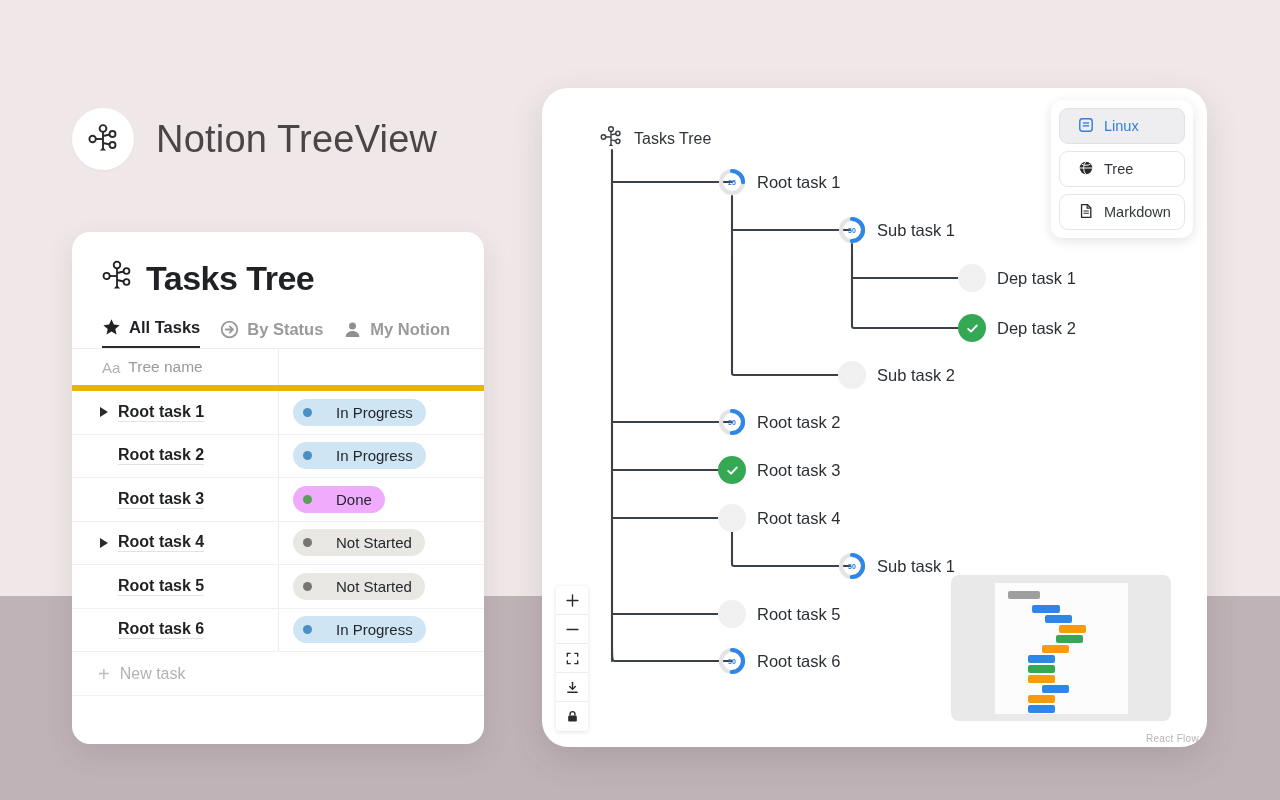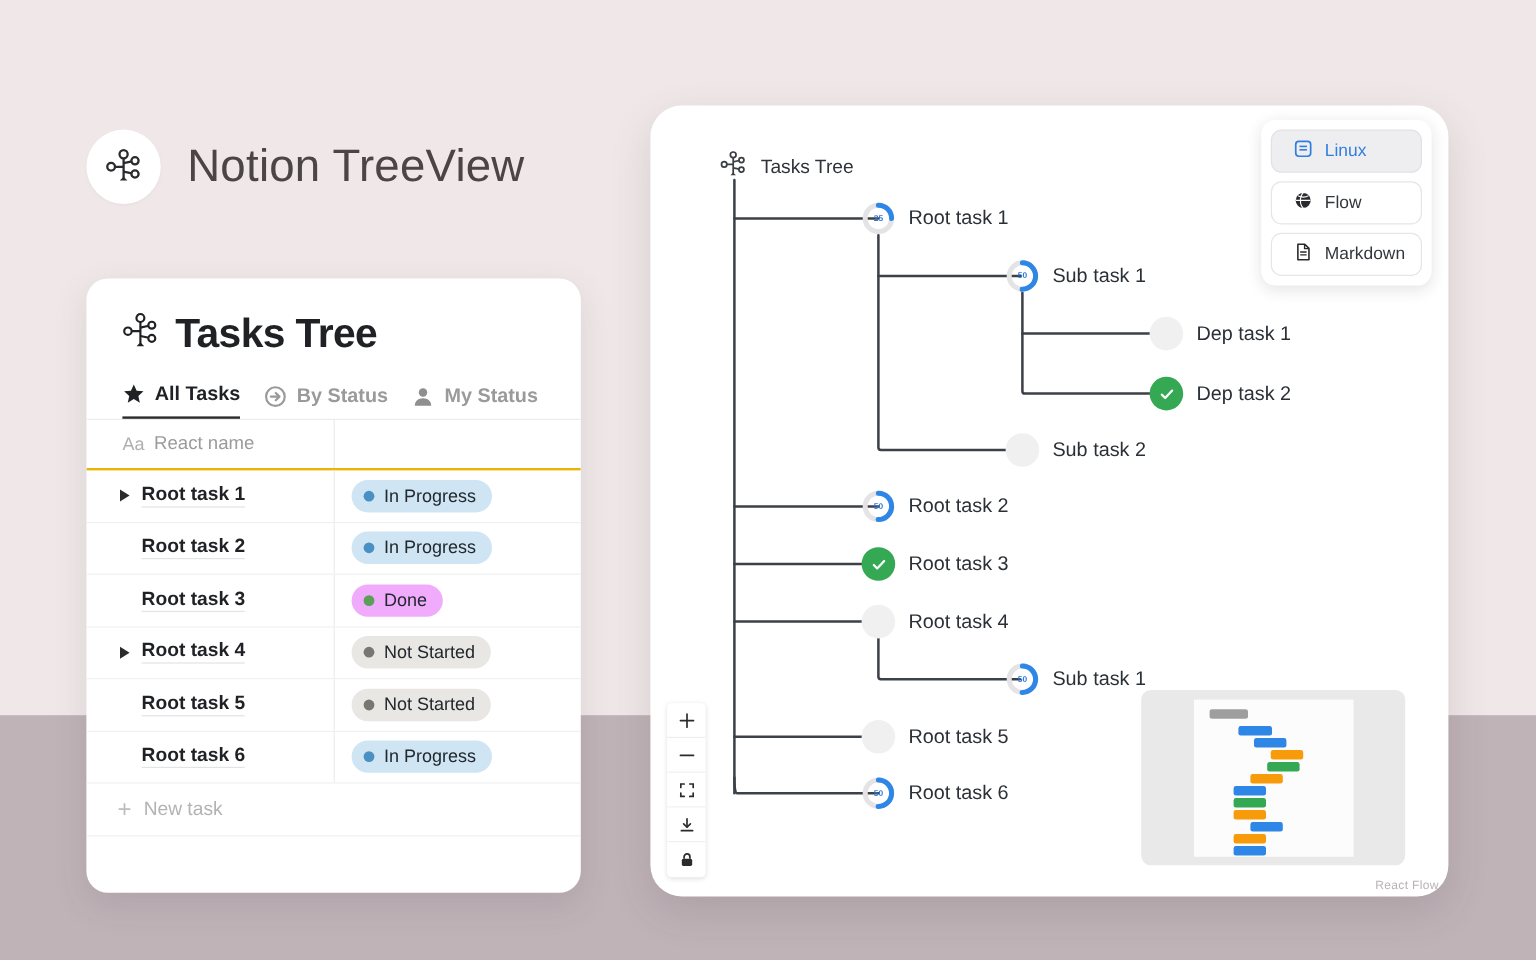--- a/index.html
+++ b/index.html
@@ -59,42 +59,42 @@
   }
   .tab {
     display: flex; align-items: center; gap: 8px;
     padding-bottom: 9px; cursor: pointer;
     font-size: 16.5px; font-weight: 700; color: #9a9a9c;
   }
   .tab.active { color: #1f2124; border-bottom: 2.5px solid #2b2b2d; }
   .tab svg { display: block; }
 
   #col-head {
-    display: flex; border-bottom: 2px solid #eab308; height: 42px;
+    display: flex; border-bottom: 6px solid #eab308; height: 42px;
   }
   .col {
     display: flex; align-items: center; gap: 8px;
     font-size: 15.5px; color: #9b9b9d;
   }
   .col-name { width: 207px; padding-left: 30px; border-right: 1px solid #ececed; }
   .col-status { flex: 1; padding-left: 14px; }
 
   .trow { display: flex; height: 43.5px; border-bottom: 1px solid #f0f0f1; }
   .cell-name {
     width: 207px; display: flex; align-items: center; gap: 8px;
     padding-left: 26px; border-right: 1px solid #ececed;
   }
   .twisty { width: 12px; display: flex; align-items: center; justify-content: center; }
   .task-label {
     font-size: 16px; font-weight: 700; color: #1f2124;
     border-bottom: 1px solid #e3e3e4;
   }
   .cell-status { flex: 1; display: flex; align-items: center; padding-left: 14px; }
   .badge {
-    display: inline-flex; align-items: center; gap: 8px;
+    display: inline-flex; align-items: center; gap: 24px;
     padding: 5px 13px 5px 10px; border-radius: 14px;
     font-size: 15px; color: #22282e; white-space: nowrap;
   }
   .dot { width: 9px; height: 9px; border-radius: 50%; display: block; }
   .badge.inprogress { background: #cfe5f3; }
   .badge.inprogress .dot { background: #4a90c2; }
   .badge.done { background: #f0abfc; }
   .badge.done .dot { background: #5a9e58; }
   .badge.notstarted { background: #e8e7e4; }
   .badge.notstarted .dot { background: #787671; }
@@ -249,28 +249,28 @@
       </span>
       <span>By Status</span>
     </div>
     <div class="tab">
       <span>
         <svg width="19" height="19" viewBox="0 0 20 20">
           <circle cx="10" cy="6.4" r="3.7" fill="#8f8f91"></circle>
           <path d="M2.8 18c0-4.1 3.2-6.5 7.2-6.5s7.2 2.4 7.2 6.5z" fill="#8f8f91"></path>
         </svg>
       </span>
-      <span>My Status</span>
+      <span>My Notion</span>
     </div>
   </div>
 
   <div id="col-head">
     <div class="col col-name">
       <span style="font-size:15px;color:#b0b0b2;font-weight:400;">Aa</span>
-      <span>React name</span>
+      <span>Tree name</span>
     </div>
   </div>
 
   <div id="rows-container">
       <div class="trow">
         <div class="cell-name">
           <span class="twisty">
             <svg width="11" height="12" viewBox="0 0 11 12">
               <path d="M1 1l8 5-8 5z" fill="#2b2b2d"></path>
             </svg>
@@ -481,21 +481,21 @@
       </span>
       <span>Linux</span>
     </div>
     <div class="export-btn">
       <span>
         <svg width="16" height="16" viewBox="0 0 18 18">
           <circle cx="9" cy="9" r="7" fill="#2b2b2d"></circle>
           <path d="M9 2 C5.5 5 5.5 13 9 16 M2.2 9h13.6 M4 4.5 C6.5 6.5 11.5 6.5 14 4.5" stroke="#fff" stroke-width="1.1" fill="none"></path>
         </svg>
       </span>
-      <span>Flow</span>
+      <span>Tree</span>
     </div>
     <div class="export-btn">
       <span>
         <svg width="16" height="16" viewBox="0 0 18 18">
           <path d="M4 1.8h6.5L14.4 5.6V16.2H4z" fill="none" stroke="#2b2b2d" stroke-width="1.5" stroke-linejoin="round"></path>
           <path d="M10.3 1.9v3.9h3.9" fill="none" stroke="#2b2b2d" stroke-width="1.3"></path>
           <path d="M6.2 9h6 M6.2 11.6h6" stroke="#2b2b2d" stroke-width="1.2"></path>
         </svg>
       </span>
       <span>Markdown</span>

